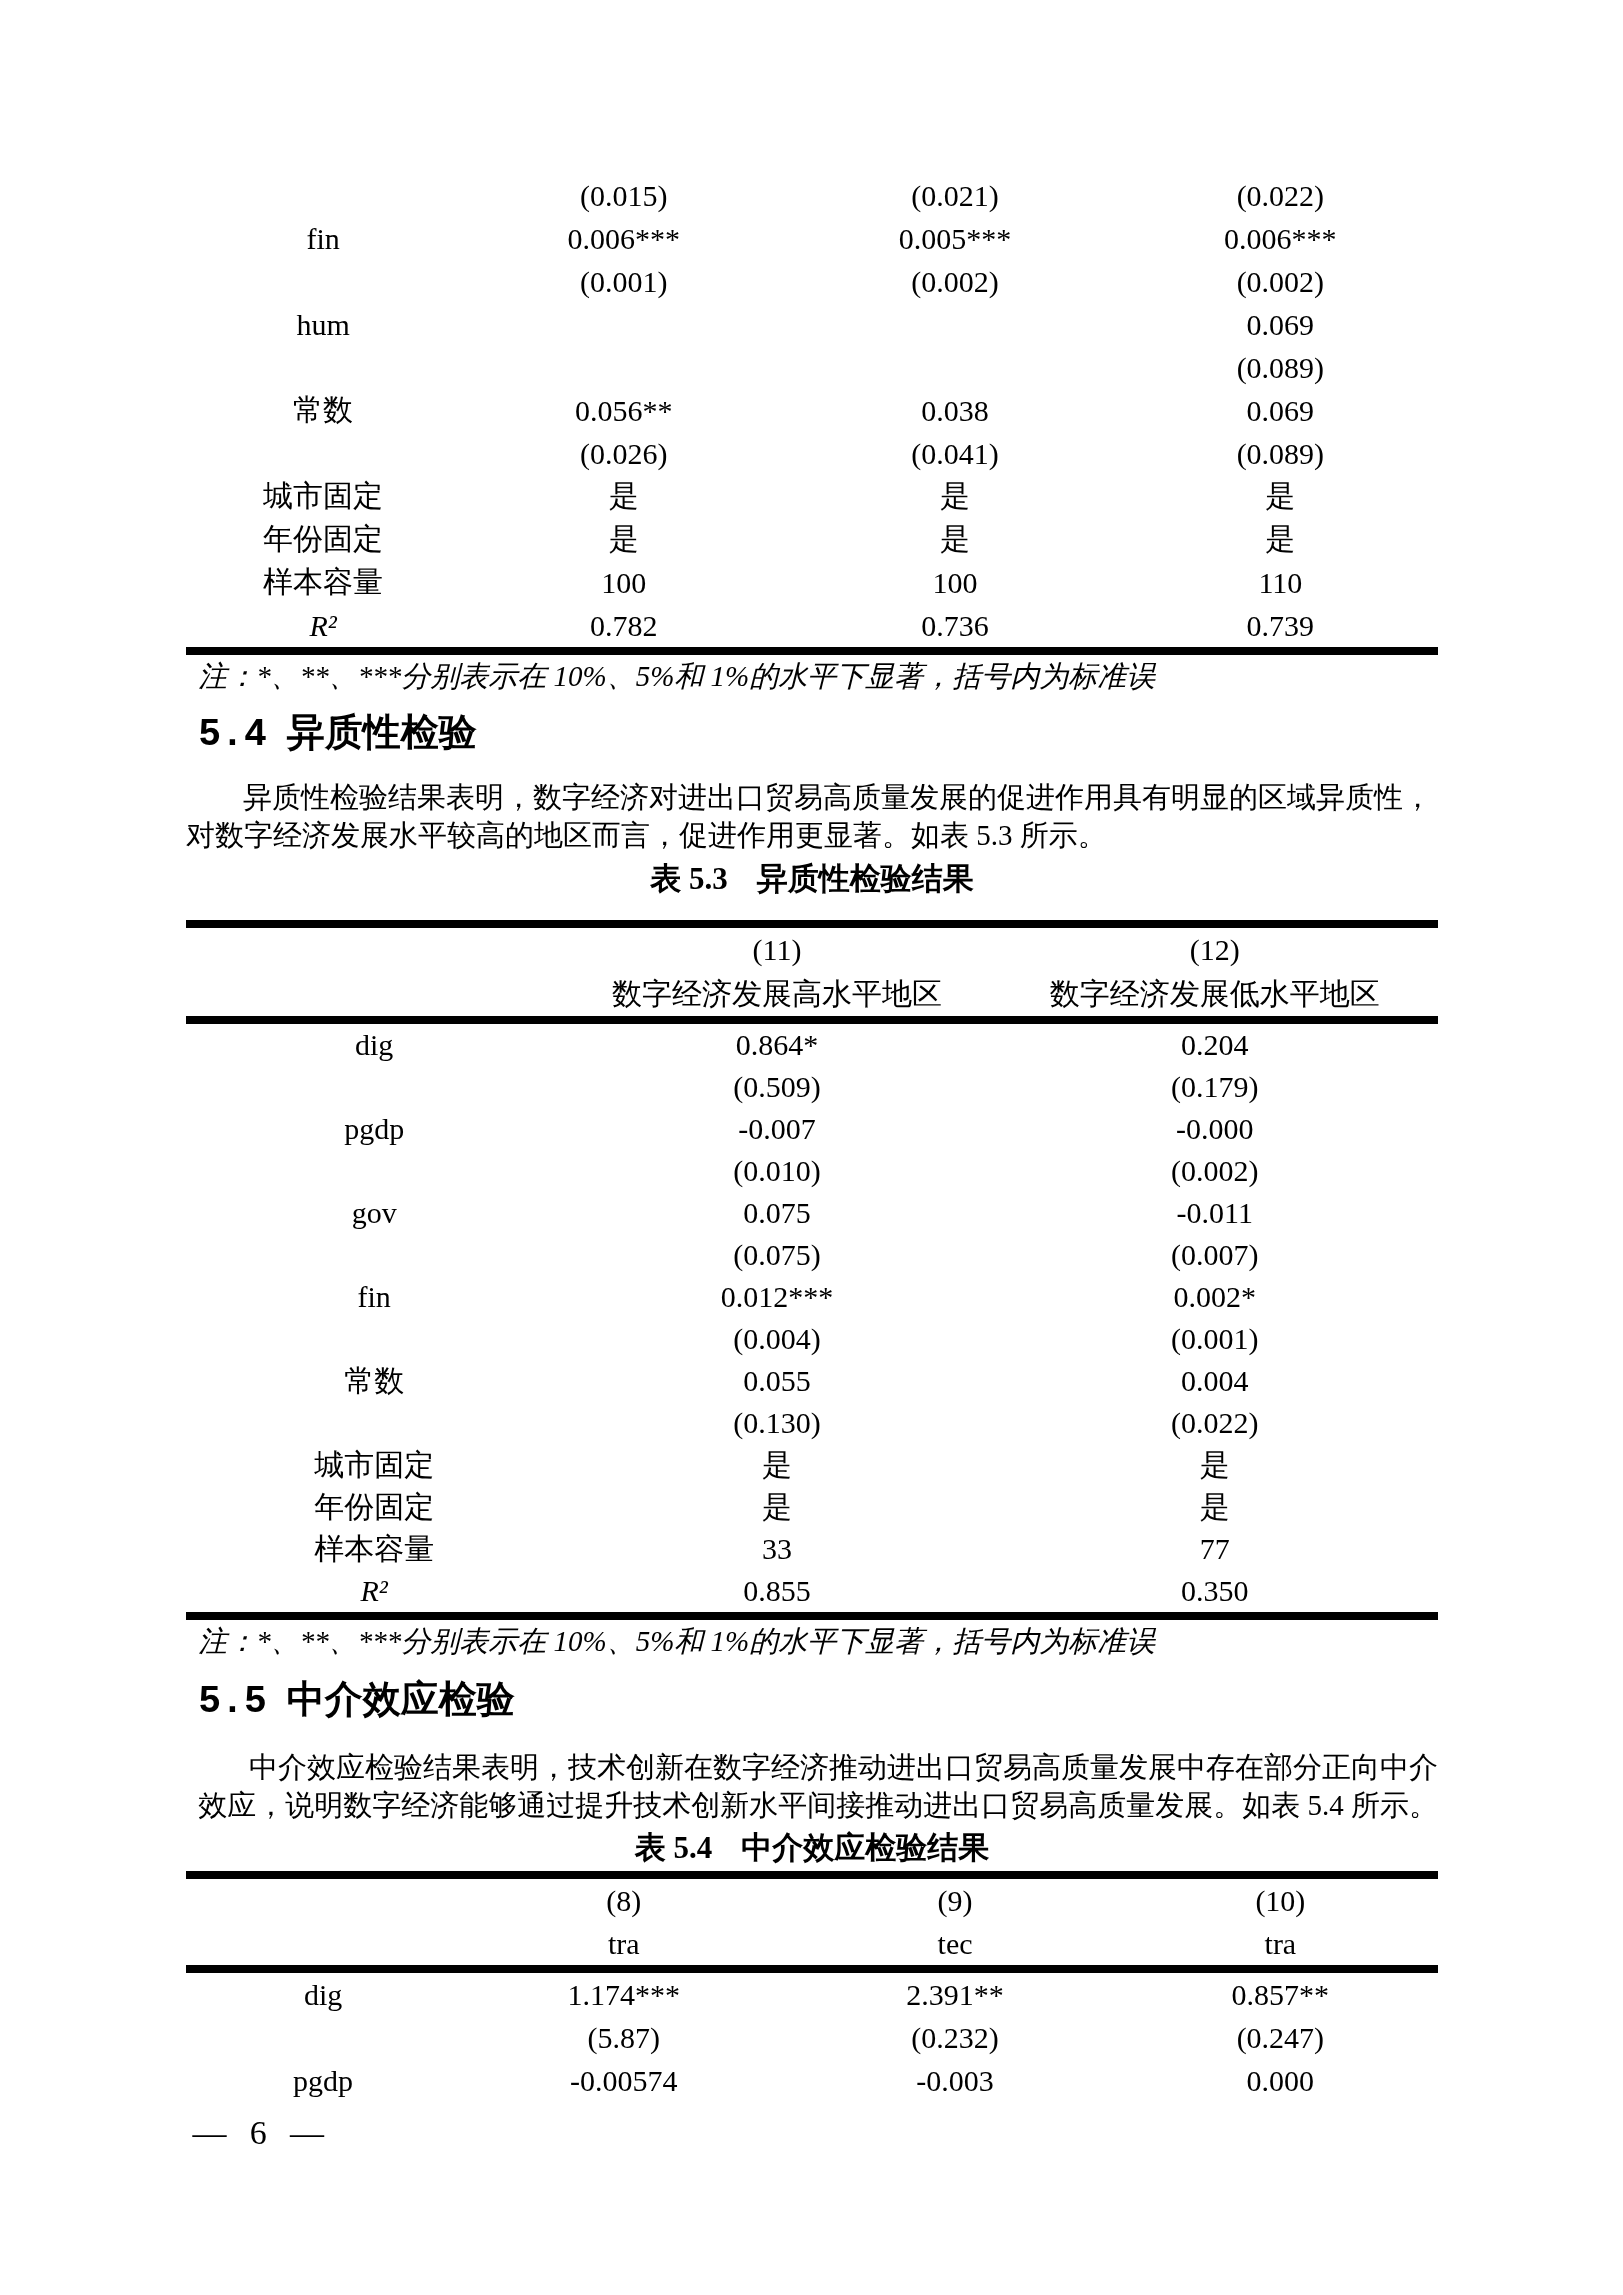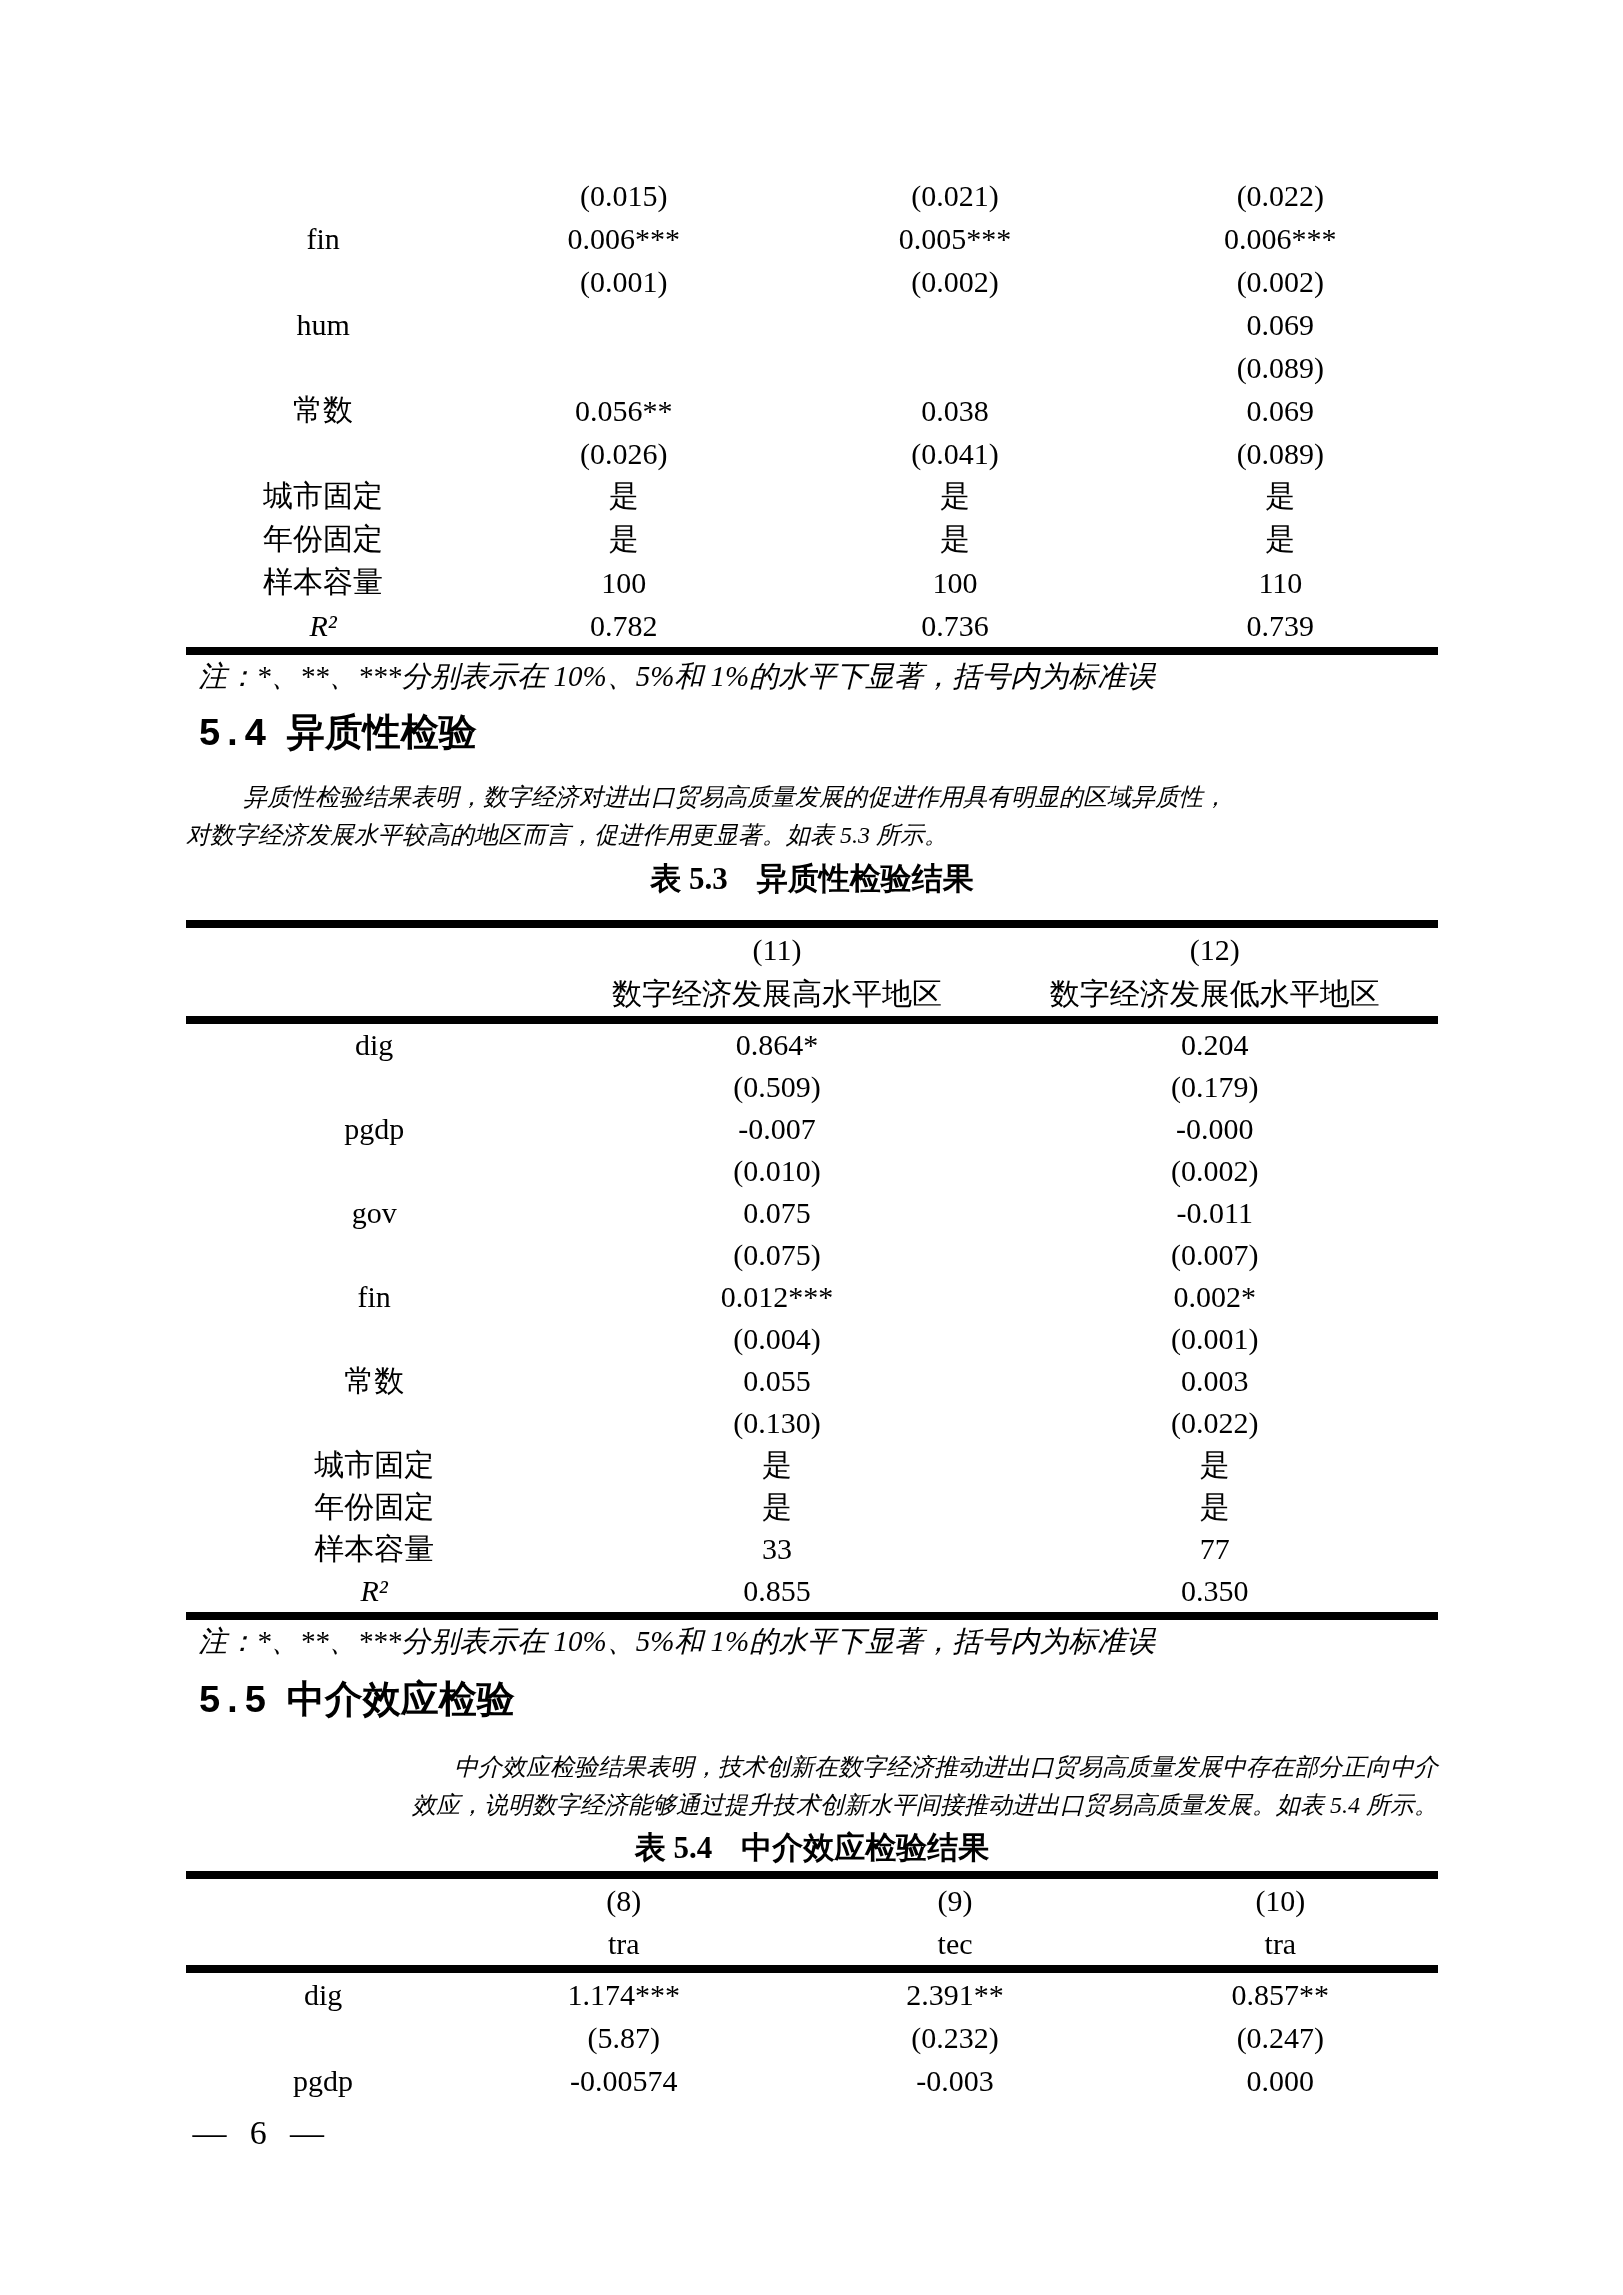--- a/index.html
+++ b/index.html
@@ -36,22 +36,22 @@
     font-size:29px; line-height:33px; font-style:italic;
     font-family:"Liberation Serif","DejaVu Serif",serif;
   }
   .heading {
     margin:15.5px 0 0 0; padding-left:12.3px;
     font-size:38px; line-height:49px; font-weight:bold;
     font-family:"Liberation Sans","DejaVu Sans",sans-serif;
   }
   .heading .h-num { font-family:Liberation Mono, monospace; margin-right:20px; }
   #heading-55 { margin-top:17px; }
-  .para { margin-top:19px; font-size:24px; line-height:38px;
-    font-family:"Liberation Serif","DejaVu Serif",serif;font-style:italic; }
+  .para { margin-top:19px; font-size:29px; line-height:38px;
+    font-family:"Liberation Serif","DejaVu Serif",serif; }
   #para-55 { margin-top:22px;text-align:right; }
   .pline.indent { text-indent:57px; }
   .caption {
     margin-top:4.9px; text-align:center; font-weight:bold;
     font-size:31px; line-height:39px;
     font-family:"Liberation Sans","DejaVu Sans",sans-serif;
   }
   #caption-54 { margin-top:4.1px; }
   .caption .cap-num { font-family:"Liberation Serif","DejaVu Serif",serif; margin-right:29px; }
   .footer {
@@ -211,21 +211,21 @@
             <td>0.002*</td>
           </tr>
           <tr>
             <td></td>
             <td>(0.004)</td>
             <td>(0.001)</td>
           </tr>
           <tr>
             <td>常数</td>
             <td>0.055</td>
-            <td>0.003</td>
+            <td>0.004</td>
           </tr>
           <tr>
             <td></td>
             <td>(0.130)</td>
             <td>(0.022)</td>
           </tr>
           <tr>
             <td>城市固定</td>
             <td>是</td>
             <td>是</td>

